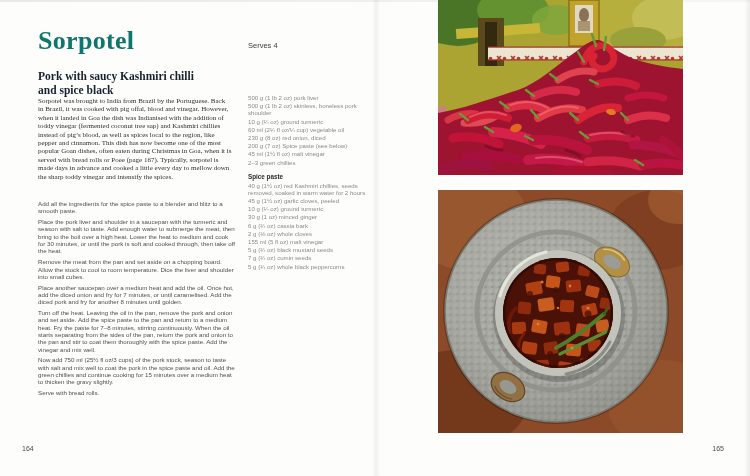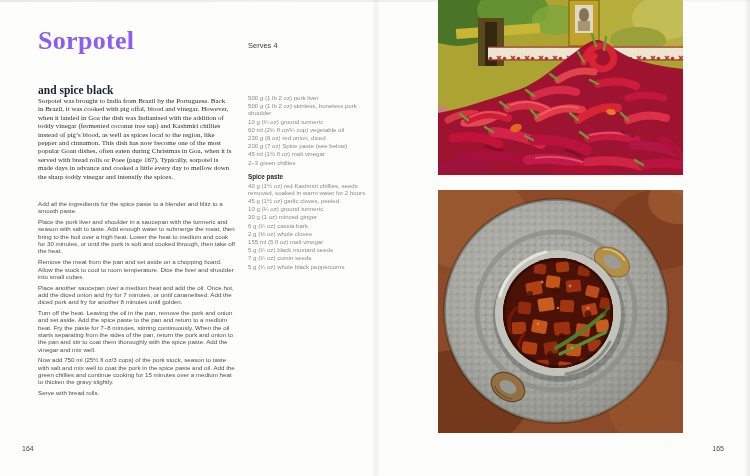--- a/index.html
+++ b/index.html
@@ -12,21 +12,21 @@
   .gutter{position:absolute;left:372px;top:0;width:8px;height:476px;
     background:linear-gradient(90deg,rgba(0,0,0,0) 0%,rgba(0,0,0,0.05) 50%,rgba(0,0,0,0) 100%);}
   .top-edge{position:absolute;left:0;top:0;width:750px;height:2px;background:linear-gradient(90deg,#e9e9e7,#f6f6f4);}
   .right-edge{position:absolute;right:0;top:0;width:6px;height:476px;
     background:linear-gradient(270deg,rgba(0,0,0,0.07),rgba(0,0,0,0));}
 
   
   h1.title{
     position:absolute;left:38px;top:26px;margin:0;
     font-family:"Liberation Serif",serif;font-weight:600;
-    font-size:26px;letter-spacing:.3px;color:#8b5cf6;
+    font-size:26px;letter-spacing:.3px;color:#0f766e;
   }
   .serves{position:absolute;left:248px;top:41px;font-size:7.5px;color:#3c3c3c;}
   h2.subtitle{
     position:absolute;left:38px;top:70px;margin:0;
     font-family:"Liberation Serif",serif;font-weight:600;
     font-size:11.5px;line-height:1.18;color:#17222f;
   }
   p.intro{
     position:absolute;left:38px;top:97px;width:194px;margin:0;
     font-family:"Liberation Serif",serif;font-size:7px;line-height:1.2;
@@ -54,21 +54,21 @@
 </head>
 <body>
 
 <div class="spread">
   <div class="top-edge"></div>
 
   <div>
     <h1 class="title">Sorpotel</h1>
     <div class="serves">Serves 4</div>
     <h2 class="subtitle">
-      <br>
+      <span>Pork with saucy Kashmiri chilli</span><br>
       <span>and spice black</span>
     </h2>
 
     <p class="intro">Sorpotel was brought to India from Brazil by the Portuguese. Back in Brazil, it was cooked with pig offal, blood and vinegar. However, when it landed in Goa the dish was Indianised with the addition of toddy vinegar (fermented coconut tree sap) and Kashmiri chillies instead of pig’s blood, as well as spices local to the region, like pepper and cinnamon. This dish has now become one of the most popular Goan dishes, often eaten during Christmas in Goa, when it is served with bread rolls or Poee (page 167). Typically, sorpotel is made days in advance and cooked a little every day to mellow down the sharp toddy vinegar and intensify the spices.</p>
 
     <div class="method">
       <p>Add all the ingredients for the spice paste to a blender and blitz to a smooth paste.</p>
       <p>Place the pork liver and shoulder in a saucepan with the turmeric and season with salt to taste. Add enough water to submerge the meat, then bring to the boil over a high heat. Lower the heat to medium and cook for 30 minutes, or until the pork is soft and cooked through, then take off the heat.</p>
       <p>Remove the meat from the pan and set aside on a chopping board. Allow the stock to cool to room temperature. Dice the liver and shoulder into small cubes.</p>
       <p>Place another saucepan over a medium heat and add the oil. Once hot, add the diced onion and fry for 7 minutes, or until caramelised. Add the diced pork and fry for another 8 minutes until golden.</p>

